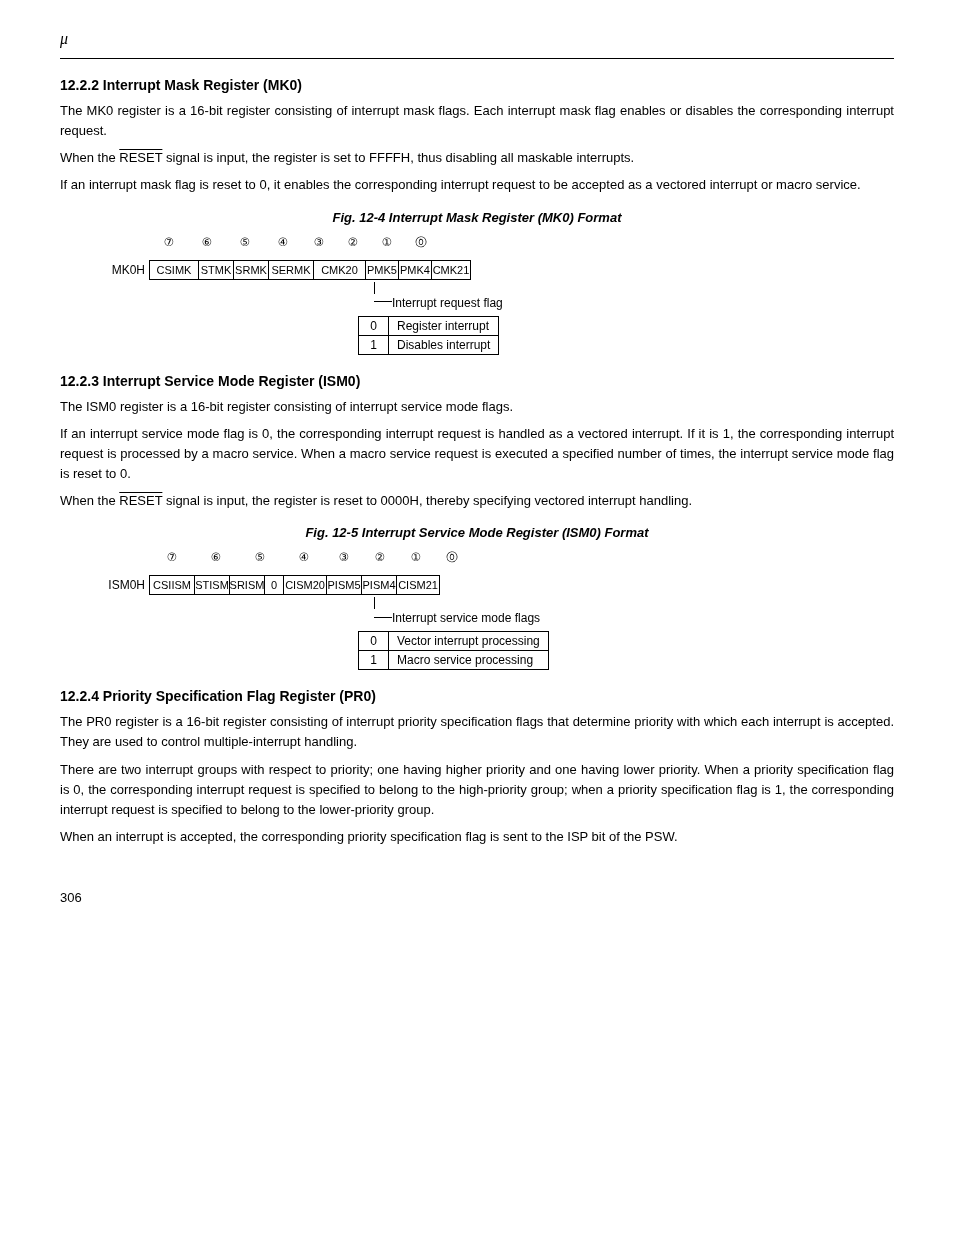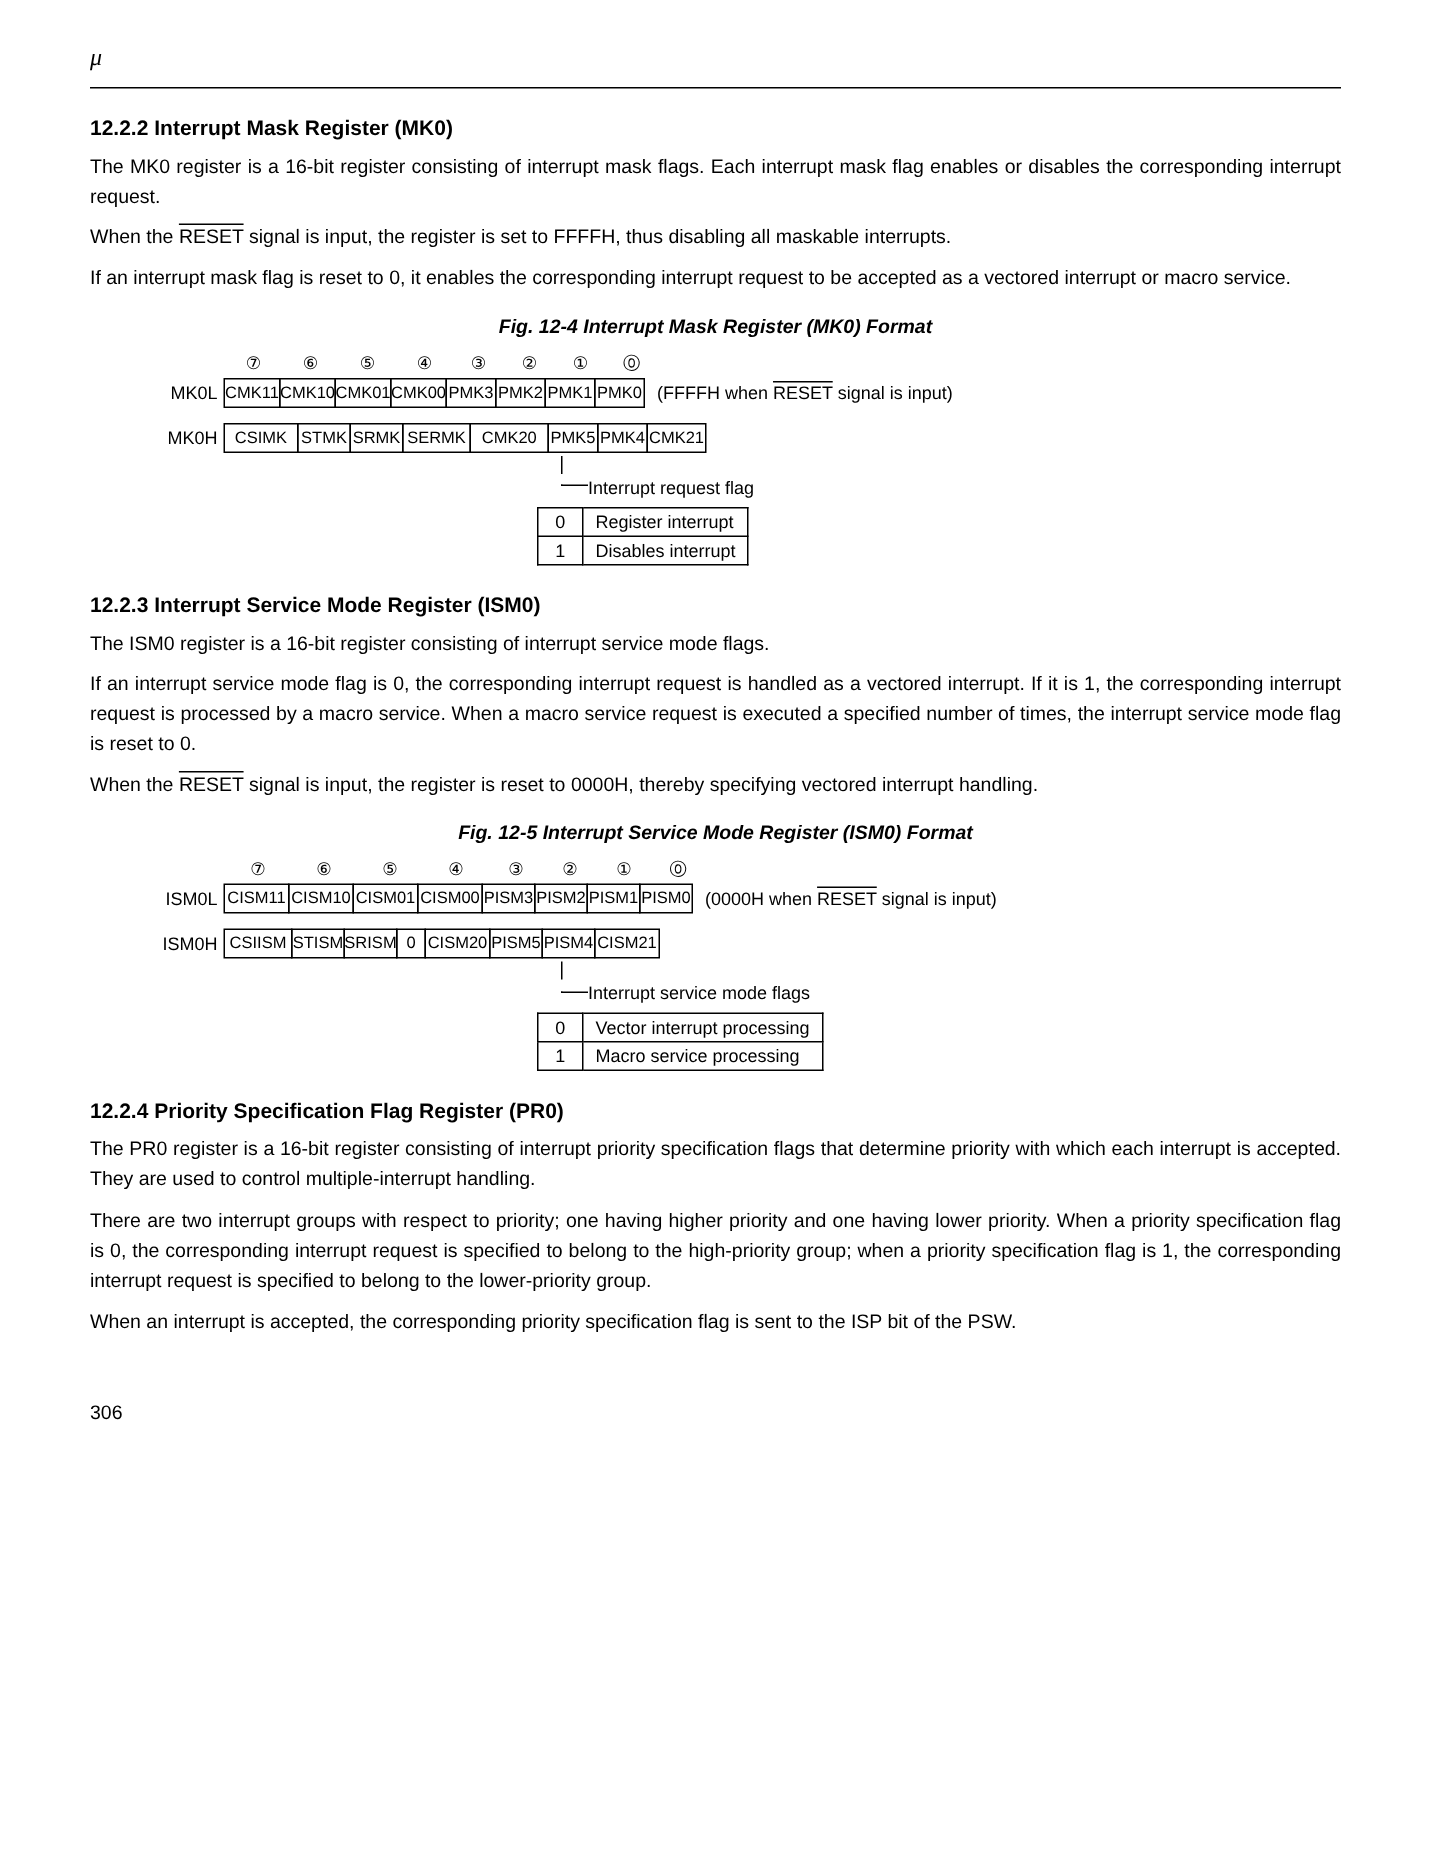--- a/index.html
+++ b/index.html
@@ -150,32 +150,20 @@
       <div class="bit-num" style="width:38px">⑦</div>
       <div class="bit-num" style="width:38px">⑥</div>
       <div class="bit-num" style="width:38px">⑤</div>
       <div class="bit-num" style="width:38px">④</div>
       <div class="bit-num" style="width:34px">③</div>
       <div class="bit-num" style="width:34px">②</div>
       <div class="bit-num" style="width:34px">①</div>
       <div class="bit-num" style="width:34px">⓪</div>
     </div>
 
-    <div class="reg-row">
-      <div class="reg-label">MK0L</div>
-      <div class="reg-cell" style="width:38px">CMK11</div>
-      <div class="reg-cell" style="width:38px">CMK10</div>
-      <div class="reg-cell" style="width:38px">CMK01</div>
-      <div class="reg-cell" style="width:38px">CMK00</div>
-      <div class="reg-cell" style="width:34px">PMK3</div>
-      <div class="reg-cell" style="width:34px">PMK2</div>
-      <div class="reg-cell" style="width:34px">PMK1</div>
-      <div class="reg-cell" style="width:34px">PMK0</div>
-      <div class="reg-note">(FFFFH when <span class="overline">RESET</span> signal is input)</div>
-    </div>
 
     <div style="height:8px"></div>
 
     <div class="reg-row">
       <div class="reg-label">MK0H</div>
       <div class="reg-cell" style="width:50px">CSIMK</div>
       <div class="reg-cell" style="width:36px">STMK</div>
       <div class="reg-cell" style="width:36px">SRMK</div>
       <div class="reg-cell" style="width:46px">SERMK</div>
       <div class="reg-cell" style="width:53px">CMK20</div>
@@ -227,32 +215,20 @@
       <div class="bit-num" style="width:44px">⑦</div>
       <div class="bit-num" style="width:44px">⑥</div>
       <div class="bit-num" style="width:44px">⑤</div>
       <div class="bit-num" style="width:44px">④</div>
       <div class="bit-num" style="width:36px">③</div>
       <div class="bit-num" style="width:36px">②</div>
       <div class="bit-num" style="width:36px">①</div>
       <div class="bit-num" style="width:36px">⓪</div>
     </div>
 
-    <div class="reg-row">
-      <div class="reg-label">ISM0L</div>
-      <div class="reg-cell" style="width:44px">CISM11</div>
-      <div class="reg-cell" style="width:44px">CISM10</div>
-      <div class="reg-cell" style="width:44px">CISM01</div>
-      <div class="reg-cell" style="width:44px">CISM00</div>
-      <div class="reg-cell" style="width:36px">PISM3</div>
-      <div class="reg-cell" style="width:36px">PISM2</div>
-      <div class="reg-cell" style="width:36px">PISM1</div>
-      <div class="reg-cell" style="width:36px">PISM0</div>
-      <div class="reg-note">(0000H when <span class="overline">RESET</span> signal is input)</div>
-    </div>
     <div style="height:8px"></div>
 
     <div class="reg-row">
       <div class="reg-label">ISM0H</div>
       <div class="reg-cell" style="width:46px">CSIISM</div>
       <div class="reg-cell" style="width:36px">STISM</div>
       <div class="reg-cell" style="width:36px">SRISM</div>
       <div class="reg-cell" style="width:20px">0</div>
       <div class="reg-cell" style="width:44px">CISM20</div>
       <div class="reg-cell" style="width:36px">PISM5</div>

